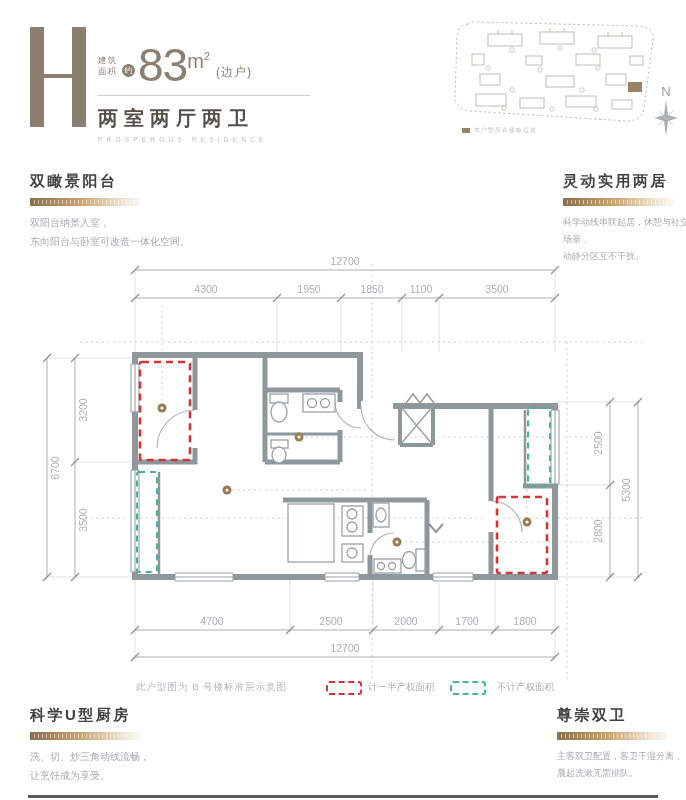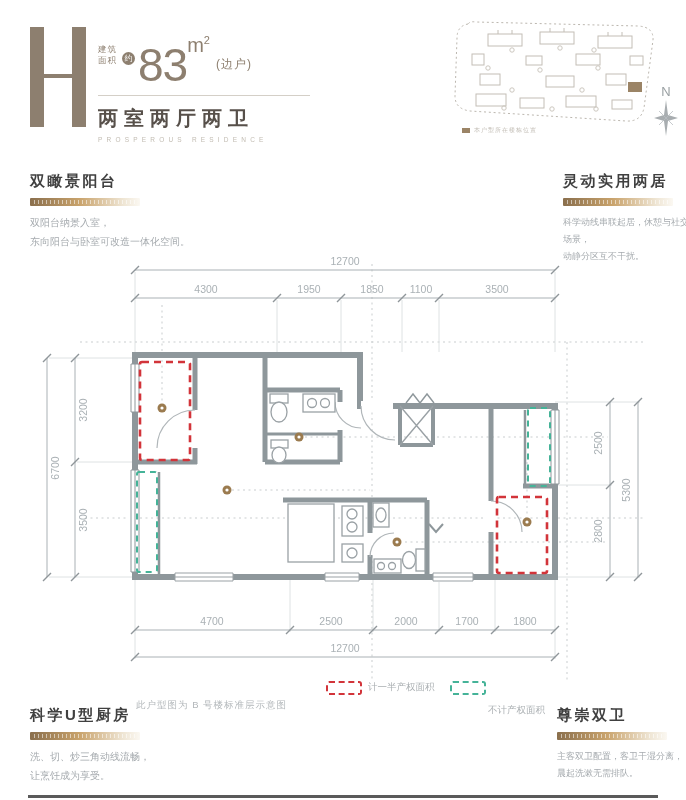--- a/index.html
+++ b/index.html
@@ -7,21 +7,21 @@
     width:686px;height:800px;position:relative;background:#ffffff;
     font-family:"Liberation Sans","DejaVu Sans",sans-serif;
     overflow:hidden;color:#444;
   }
   
   .letter-h{position:absolute;left:30px;top:27px;width:56px;height:100px;}
   .letter-h .vbar{position:absolute;top:0;width:14px;height:100px;background:#8d7f6f;}
   .letter-h .vbar.right{right:0;}
   .letter-h .hbar{position:absolute;left:14px;right:14px;top:47px;height:4px;background:#8d7f6f;}
   .hdr-info{position:absolute;left:98px;top:30px;width:230px;}
-  .area-row{display:flex;align-items:flex-start;color:#8d7f6f;}
+  .area-row{display:flex;align-items:center;color:#8d7f6f;}
   .area-lbl{font-size:8.5px;line-height:1.35;letter-spacing:1px;margin-top:14px;}
   .approx-dot{width:13px;height:13px;border-radius:50%;background:#8d7f6f;color:#fff;
     font-size:8px;line-height:13px;text-align:center;margin:22px 3px 0 5px;}
   .area-val{font-size:46px;line-height:1;font-weight:400;letter-spacing:-1px;margin-top:12px;}
   .area-unit{font-size:20px;margin-top:4px;}
   .area-unit sup{font-size:11px;}
   .area-note{font-size:12px;margin-top:26px;margin-left:6px;letter-spacing:1px;}
   .hdr-rule{border-top:1px solid #d4cfc7;margin-top:7px;width:212px;}
   .layout-title{font-size:20px;font-weight:bold;color:#57504a;letter-spacing:6px;margin-top:9px;}
   .layout-sub{font-size:6.5px;color:#c2bcb2;letter-spacing:4.2px;margin-top:4px;}
@@ -46,27 +46,27 @@
   .sp-swatch{width:8px;height:5px;background:#9b8466;display:inline-block;margin-right:4px;}
   .sp-legend span.t{font-size:6px;color:#c3beb6;letter-spacing:1px;}
   .compass{position:absolute;left:649px;top:84px;}
   
   .floorplan{position:absolute;left:25px;top:250px;}
   .dim{font-size:10.5px;fill:#aab1b5;}
   .red-dash{fill:none;stroke:#d2343a;stroke-width:2.6;stroke-dasharray:7 5;}
   .green-dash{fill:none;stroke:#45b398;stroke-width:2;stroke-dasharray:6 5;}
   
   .legend-row{position:absolute;left:130px;top:678px;width:450px;height:18px;font-size:9.5px;color:#b2b7ba;}
-  .legend-row .note{position:absolute;left:0;top:21px;letter-spacing:1px;padding-left:6px;}
+  .legend-row .note{position:absolute;left:0;top:3px;letter-spacing:1px;padding-left:6px;}
   .lg-swatch{position:absolute;top:3px;width:32px;height:10px;border-radius:3px;}
   .lg-swatch.red{left:196px;border:2px dashed #d2343a;}
   .lg-swatch.green{left:320px;border:2px dashed #45b398;}
   .lg-label{position:absolute;top:3px;color:#aaafb2;}
   .lg-label.red{left:238px;}
-  .lg-label.green{left:358px;margin-top:23px;}
+  .lg-label.green{left:367px;}
   .bottom-line{position:absolute;left:28px;right:28px;bottom:2px;height:3px;background:#5a5a5a;}
 </style>
 </head>
 <body>
 
 <div class="letter-h">
   <div class="vbar"></div>
   <div class="vbar right"></div>
   <div class="hbar"></div>
 </div>

